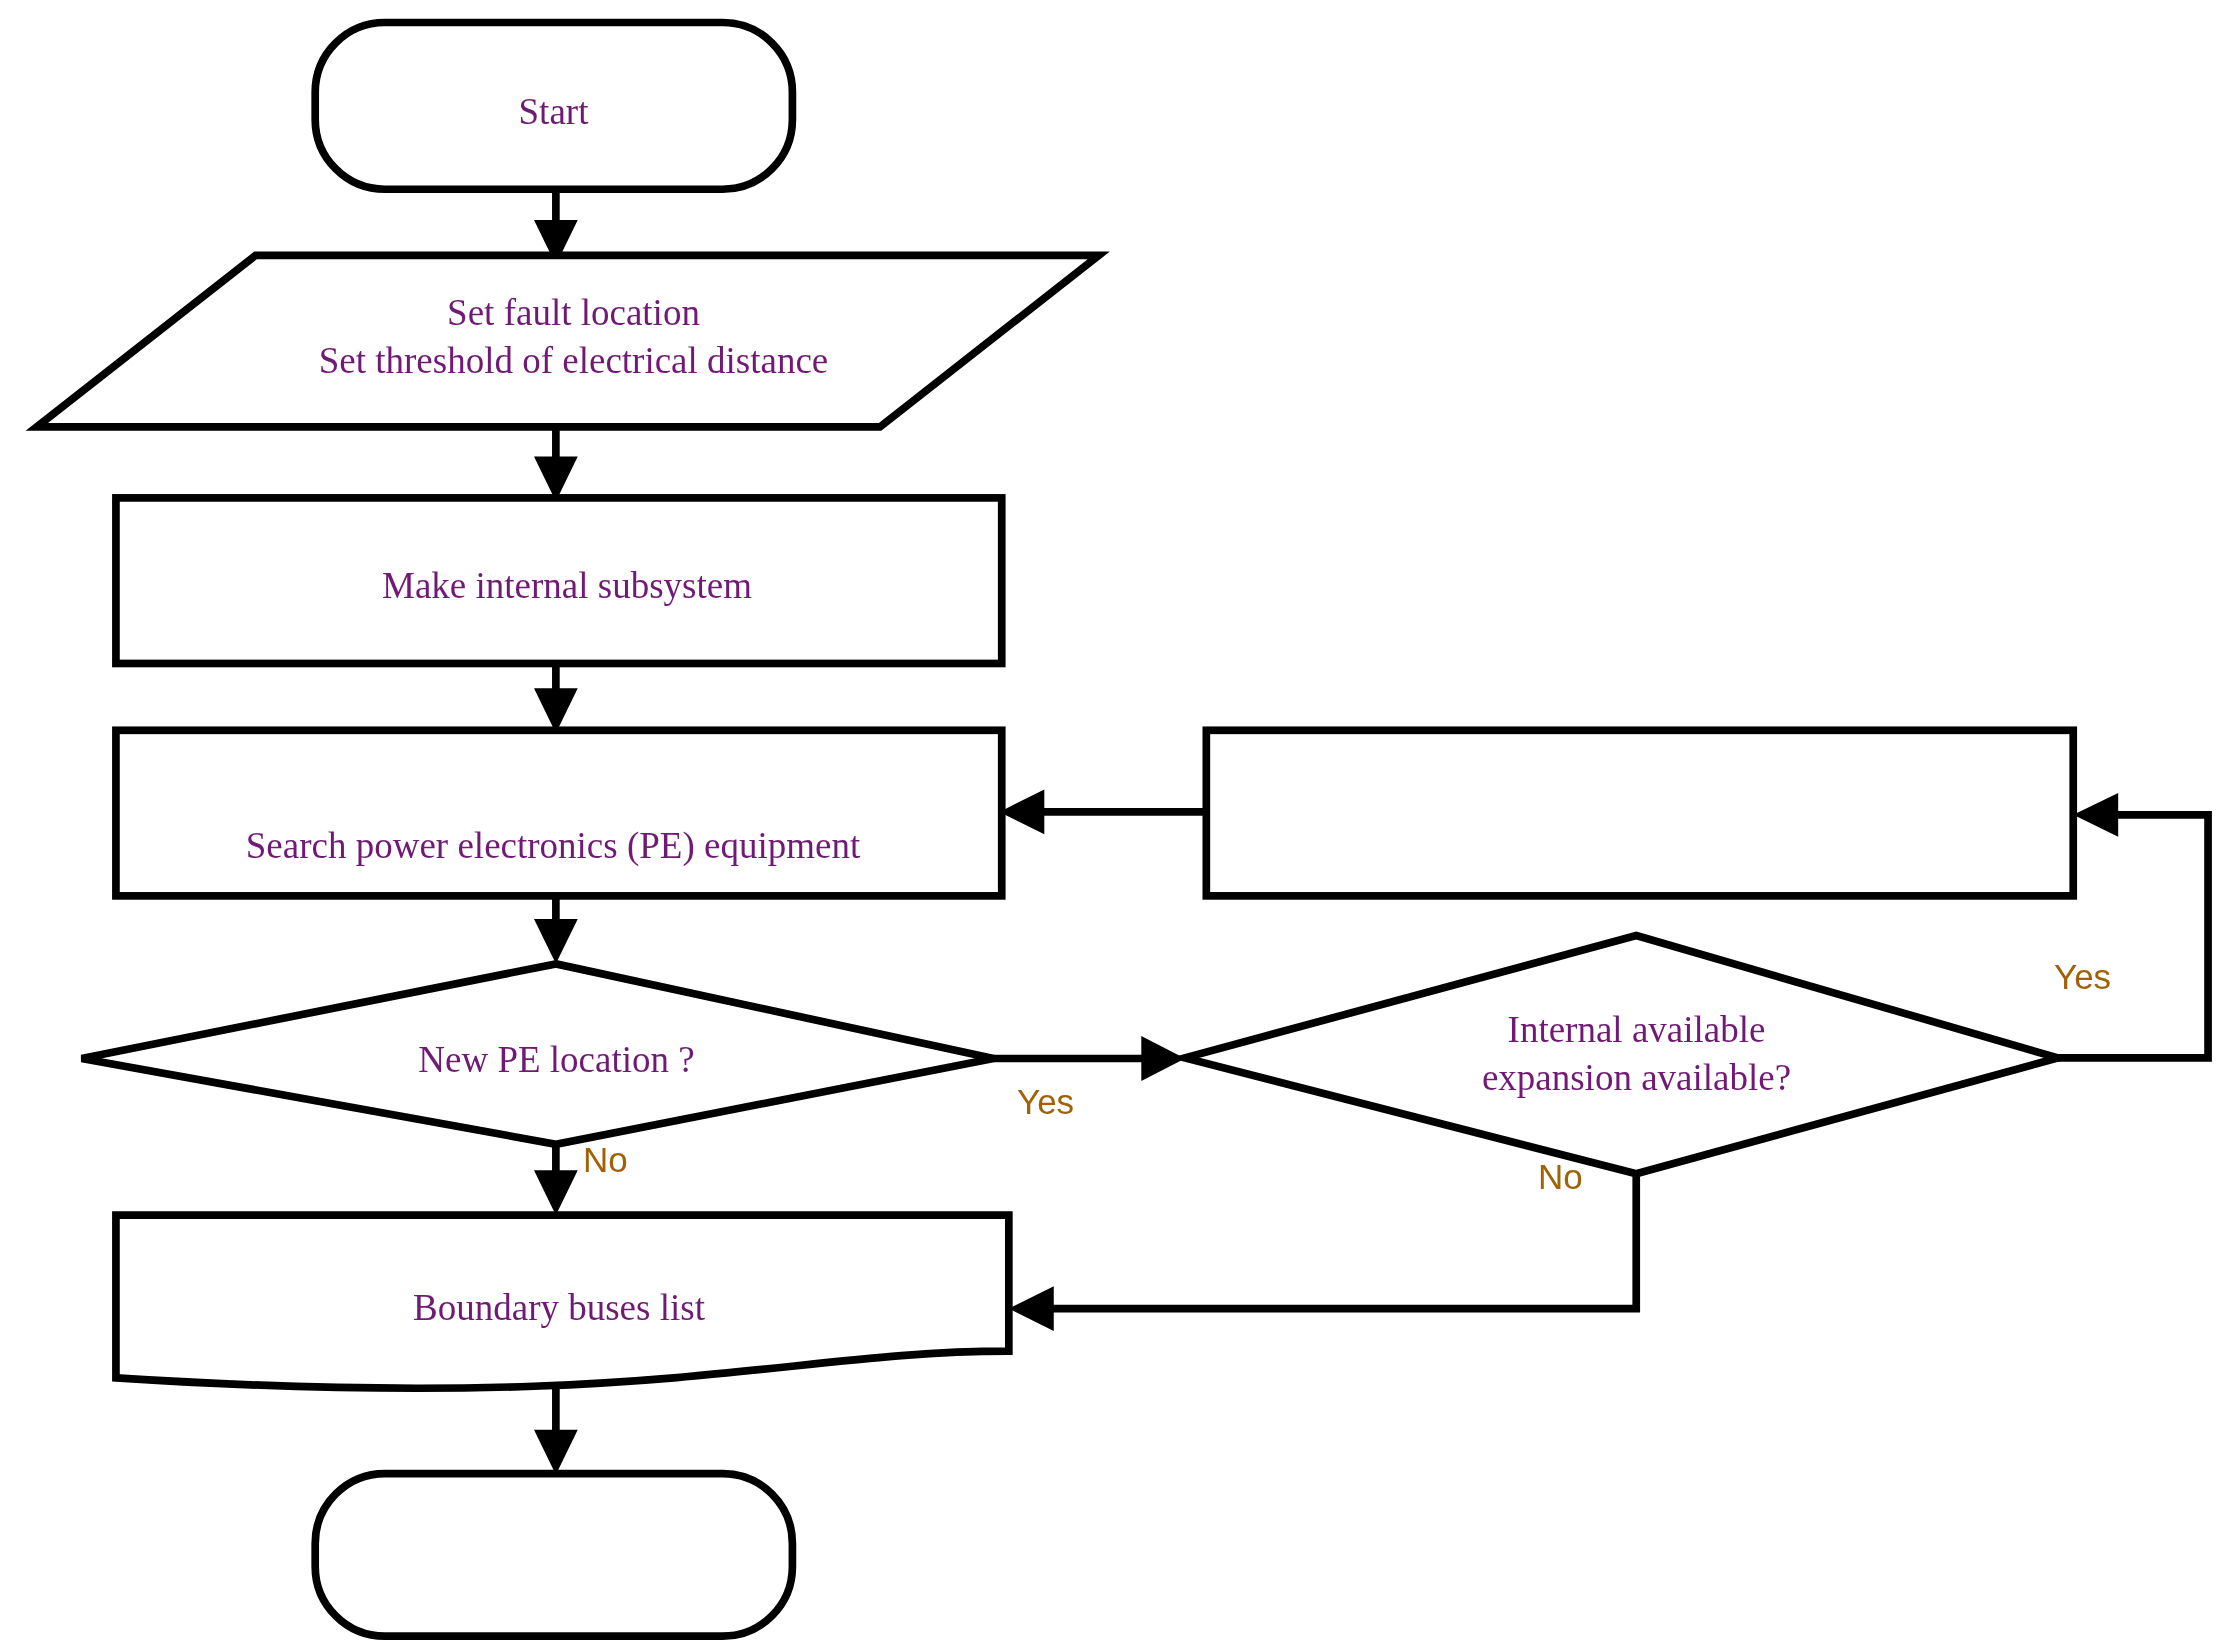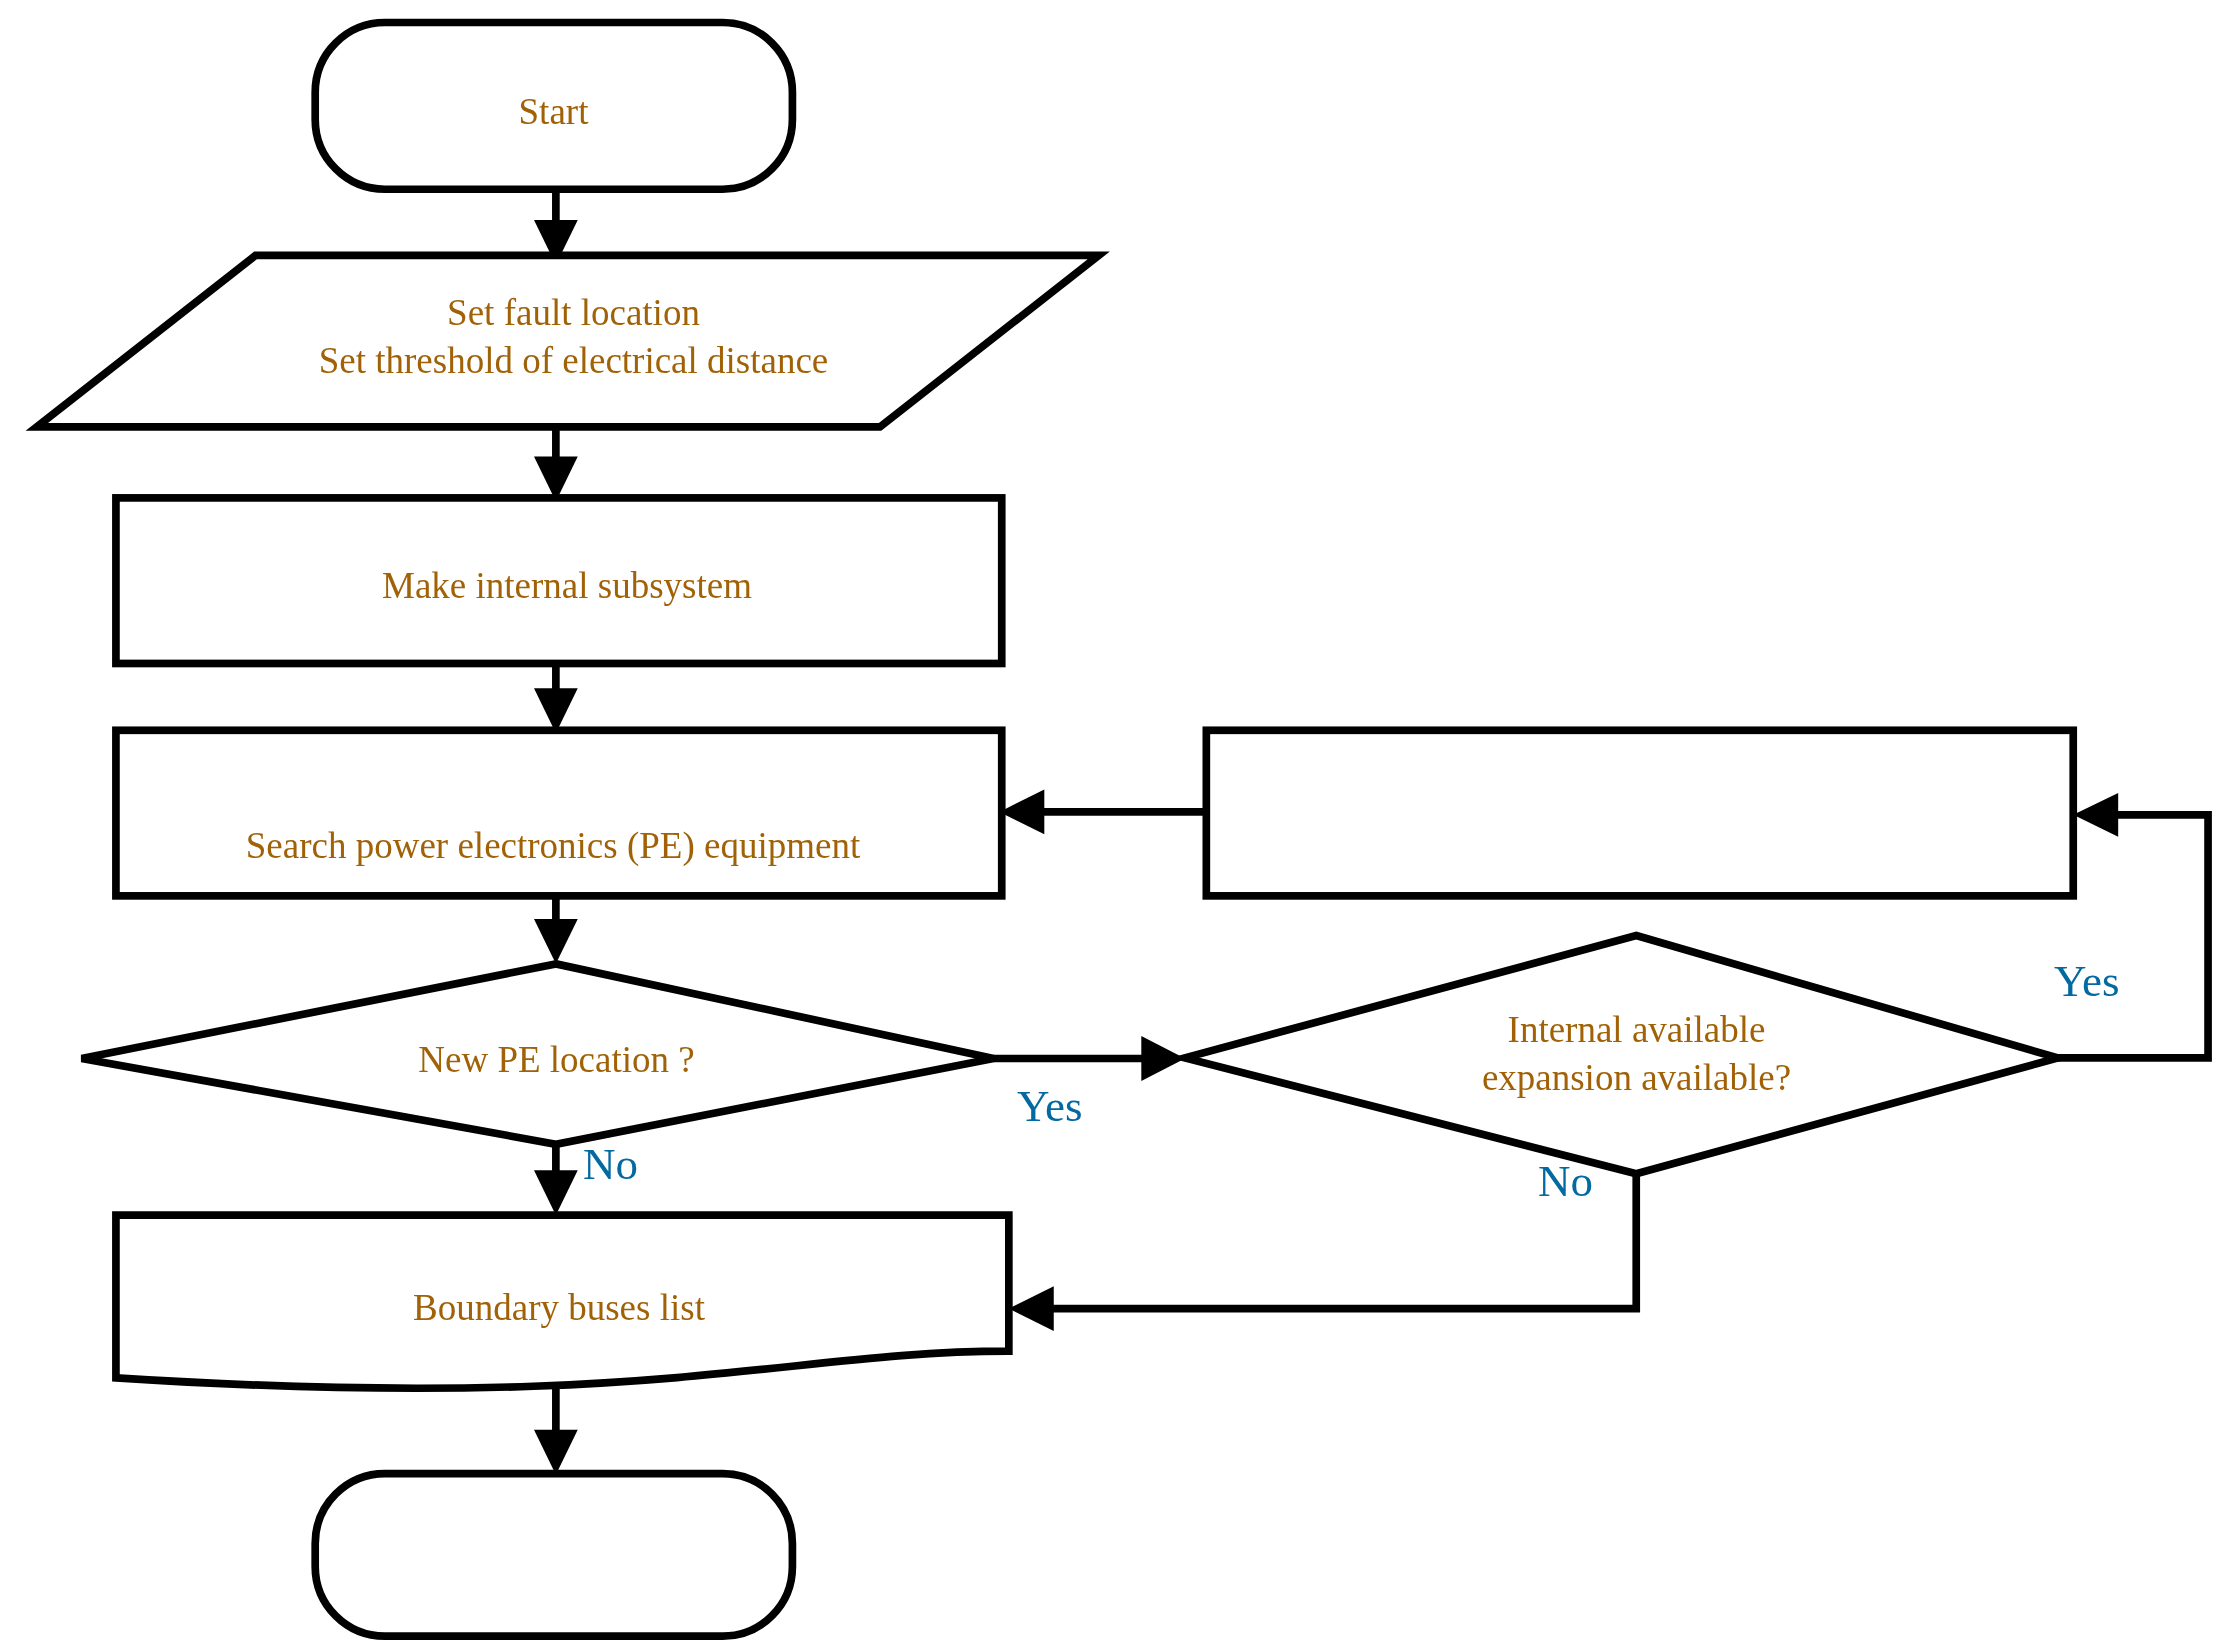--- a/index.html
+++ b/index.html
@@ -38,32 +38,32 @@
     stroke-linecap: butt;
     stroke-linejoin: miter;
   }
   .arrow-head {
     fill: #000000;
     stroke: none;
   }
   .node-label {
     position: absolute;
     text-align: center;
-    color: #a16207;
+    color: #701a75;
     font-family: "Liberation Serif", "DejaVu Serif", serif;
     font-size: 37px;
     line-height: 1.30;
     white-space: pre-line;
     pointer-events: none;
   }
   .edge-label {
     position: absolute;
-    color: #0369a1;
-    font-family: Liberation Serif, serif;
-    font-size: 45px;
+    color: #a16207;
+    font-family: Liberation Sans, sans-serif;
+    font-size: 35px;
     line-height: 1;
     white-space: nowrap;
   }
 </style>
 </head>
 <body>
 
 <div id="flowchart-root">
 
   <svg id="flow-svg" viewBox="0 0 3766 2792" xmlns="http://www.w3.org/2000/svg">

